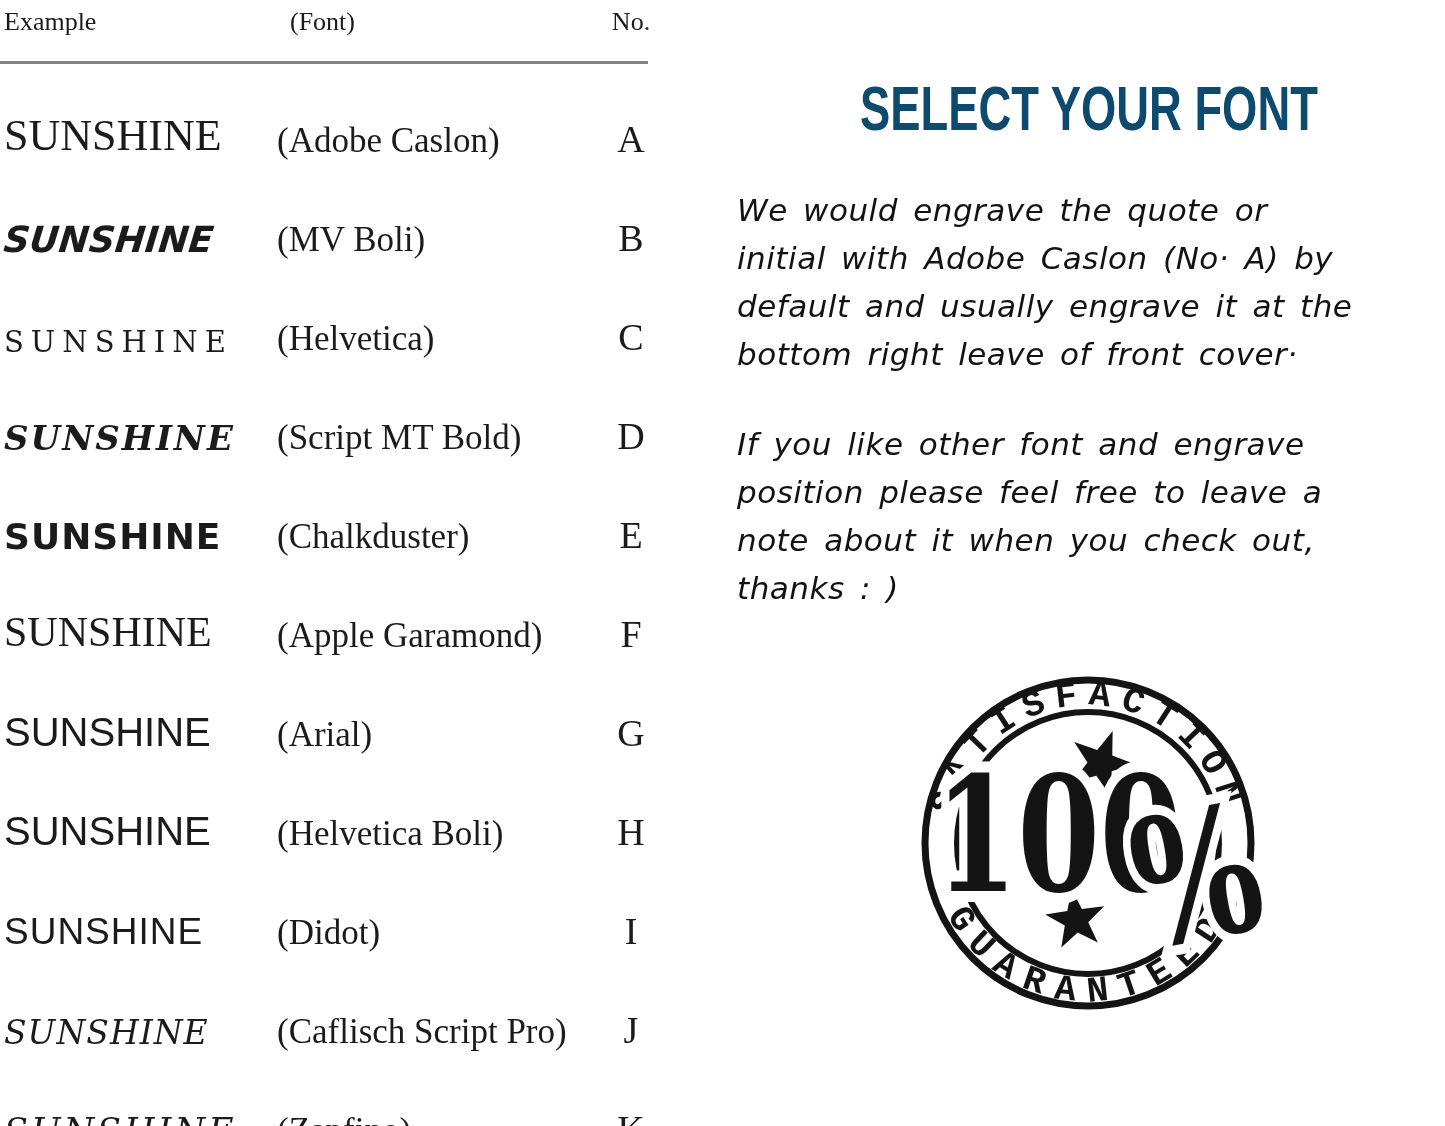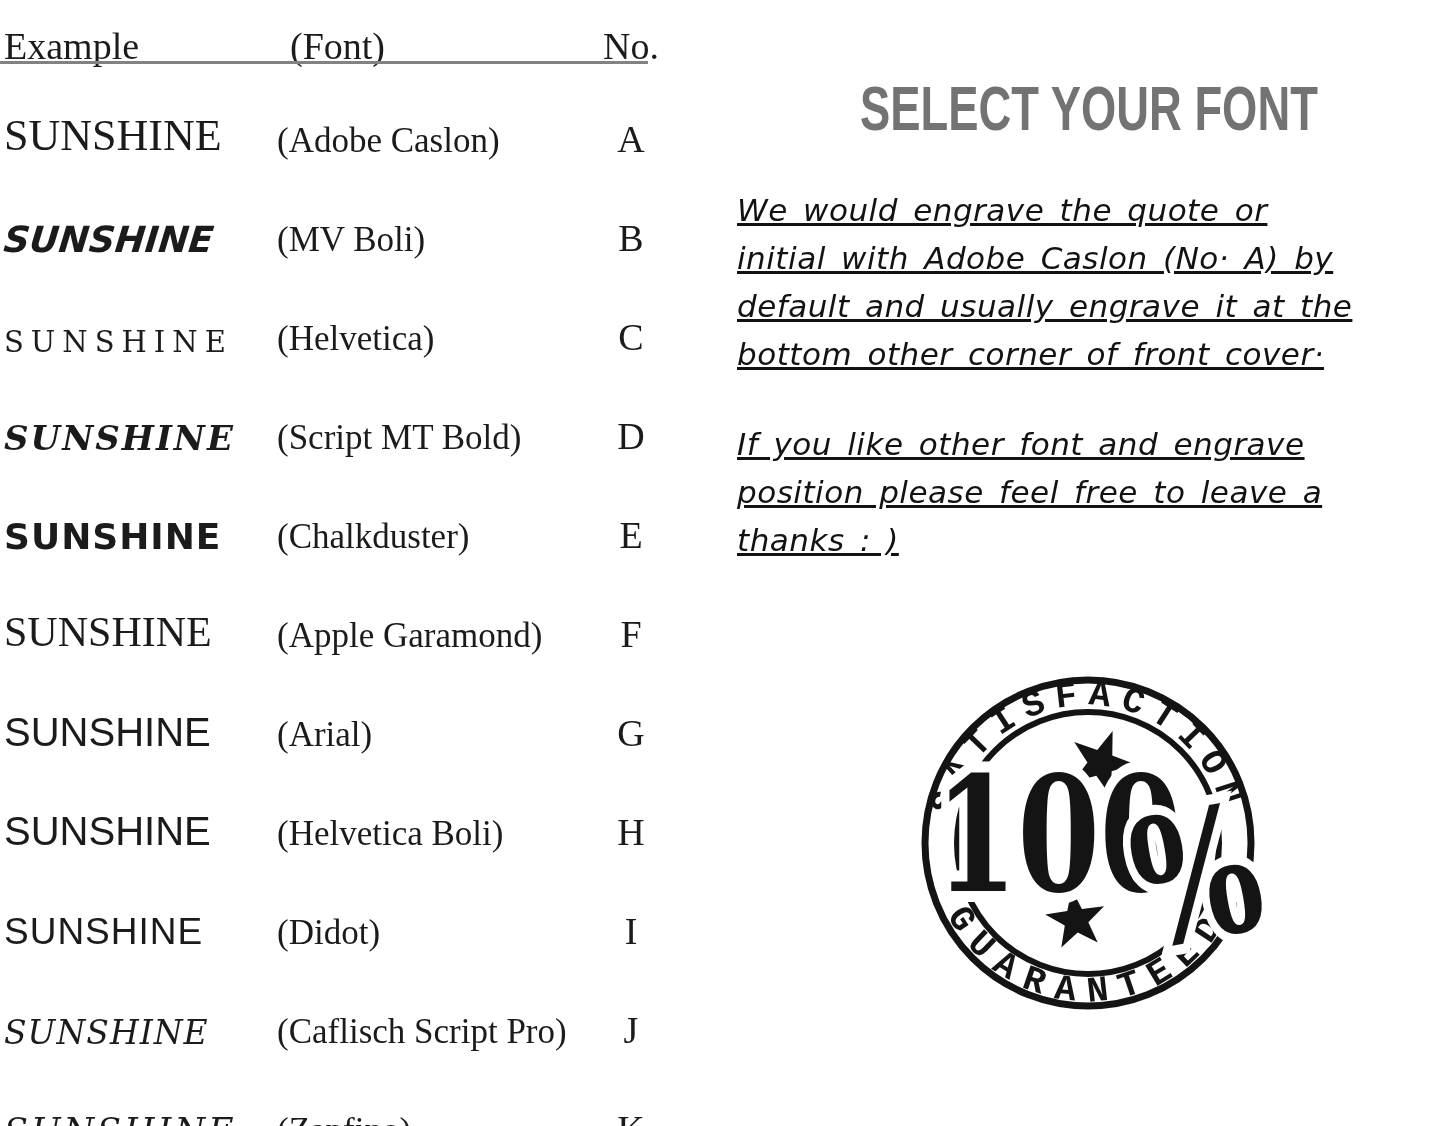--- a/index.html
+++ b/index.html
@@ -10,21 +10,21 @@
 
   
   .font-table{
     position:absolute;left:4px;top:0;
     display:grid;
     grid-template-columns:273px 322px 64px;
     grid-template-rows:62px;
     grid-auto-rows:99px;
   }
   .cell{display:flex;align-items:flex-end;overflow:visible;white-space:nowrap;}
-  .head{align-items:flex-start;font-size:38px;line-height:44px;margin-top:24px;}
+  .head{align-items:flex-start;font-size:26px;line-height:44px;}
   .head.font-col-head{padding-left:13px;text-align:center;}
   .head.no-col-head{justify-content:center;}
   .c-font{font-size:35px;}
   .c-no{font-size:38px;justify-content:center;}
   .table-rule{
     position:absolute;left:0;top:61px;width:648px;height:3px;background:#828282;
   }
 
   
   .s-a{font-family:"Liberation Serif",serif;font-size:44px;}
@@ -36,29 +36,29 @@
   .s-g{font-family:"Liberation Sans",sans-serif;font-size:40px;}
   .s-h{font-family:"Liberation Sans",sans-serif;font-size:40px;}
   .s-i{font-family:"Liberation Sans",sans-serif;font-size:37px;letter-spacing:1px;}
   .s-j{font-family:"DejaVu Serif",serif;font-style:italic;font-size:33px;letter-spacing:1px;}
   .s-k{font-family:"DejaVu Serif",serif;font-style:italic;font-size:35px;letter-spacing:3px;}
 
   
   .panel-title{
     position:absolute;left:735px;top:72px;width:708px;text-align:center;
     font-family:"Liberation Sans",sans-serif;font-weight:bold;font-size:63px;
-    color:#737373;white-space:nowrap;
+    color:#0c4a6e;white-space:nowrap;
   }
   .panel-title .squeeze{display:inline-block;transform:scaleX(0.72);transform-origin:center;}
 
   .hand-para{
     position:absolute;left:737px;
     font-family:"DejaVu Sans",sans-serif;font-style:italic;
     font-size:31px;line-height:48px;letter-spacing:0.5px;word-spacing:5px;
-    color:#121212;white-space:nowrap;text-decoration:underline;
+    color:#121212;white-space:nowrap;
   }
   .p1{top:186px;}
   .p2{top:420px;}
 
   
   .stamp{position:absolute;left:893px;top:648px;width:390px;height:390px;}
   .stamp .arc-text{
     font-family:"Liberation Mono",monospace;font-weight:bold;font-size:36px;
     fill:#141414;
   }
@@ -152,26 +152,27 @@
   <div class="table-rule"></div>
 
   <div class="panel-title">
     <span class="squeeze">SELECT YOUR FONT</span>
   </div>
 
   <div class="hand-para p1">
     <div>We would engrave the quote or</div>
     <div>initial with Adobe Caslon (No· A) by</div>
     <div>default and usually engrave it at the</div>
-    <div>bottom other corner of front cover·</div>
+    <div>bottom right leave of front cover·</div>
   </div>
 
   <div class="hand-para p2">
     <div>If you like other font and engrave</div>
     <div>position please feel free to leave a</div>
+    <div>note about it when you check out,</div>
     <div>thanks : )</div>
   </div>
 
   <svg class="stamp" viewBox="0 0 390 390" xmlns="http://www.w3.org/2000/svg">
     <defs>
       <path id="arcTop" d="M 57,195 A 138,138 0 0 1 333,195"></path>
       <path id="arcBot" d="M 37,195 A 158,158 0 0 0 353,195"></path>
     </defs>
 
     <circle cx="195" cy="195" r="163" fill="none" stroke="#141414" stroke-width="7"></circle>

